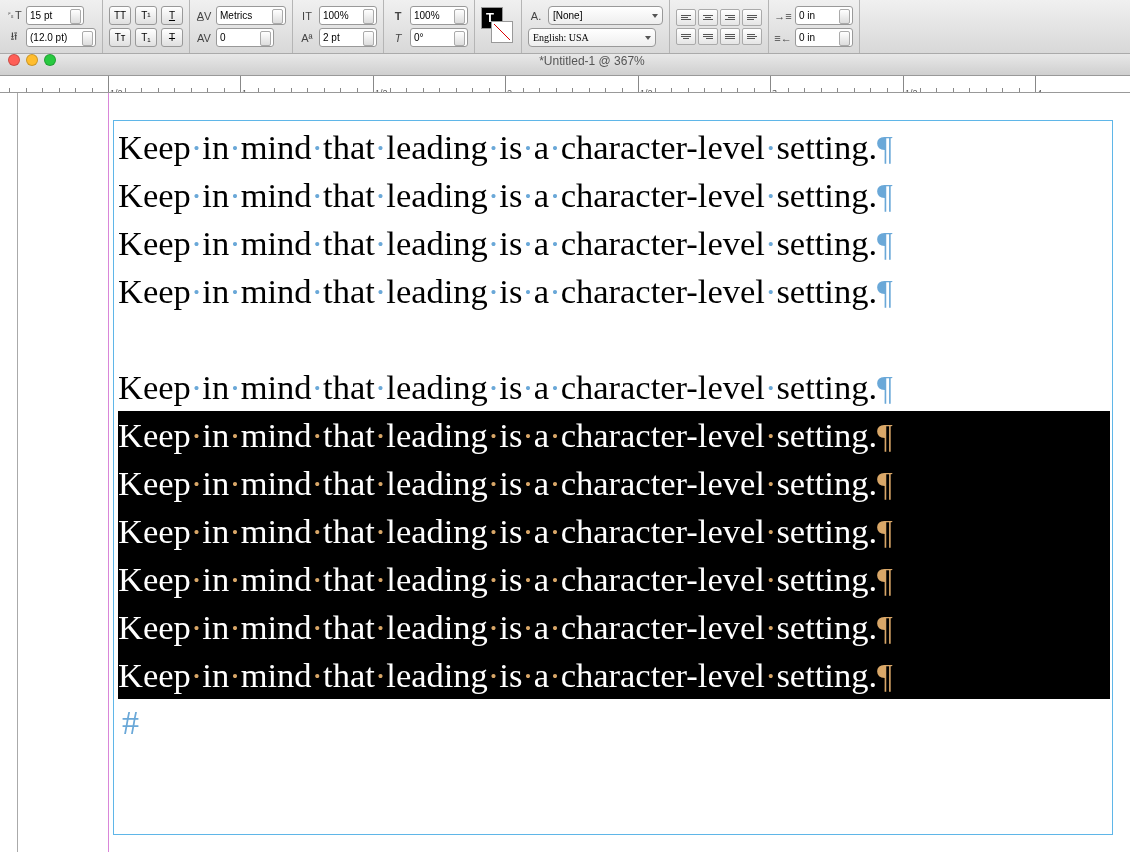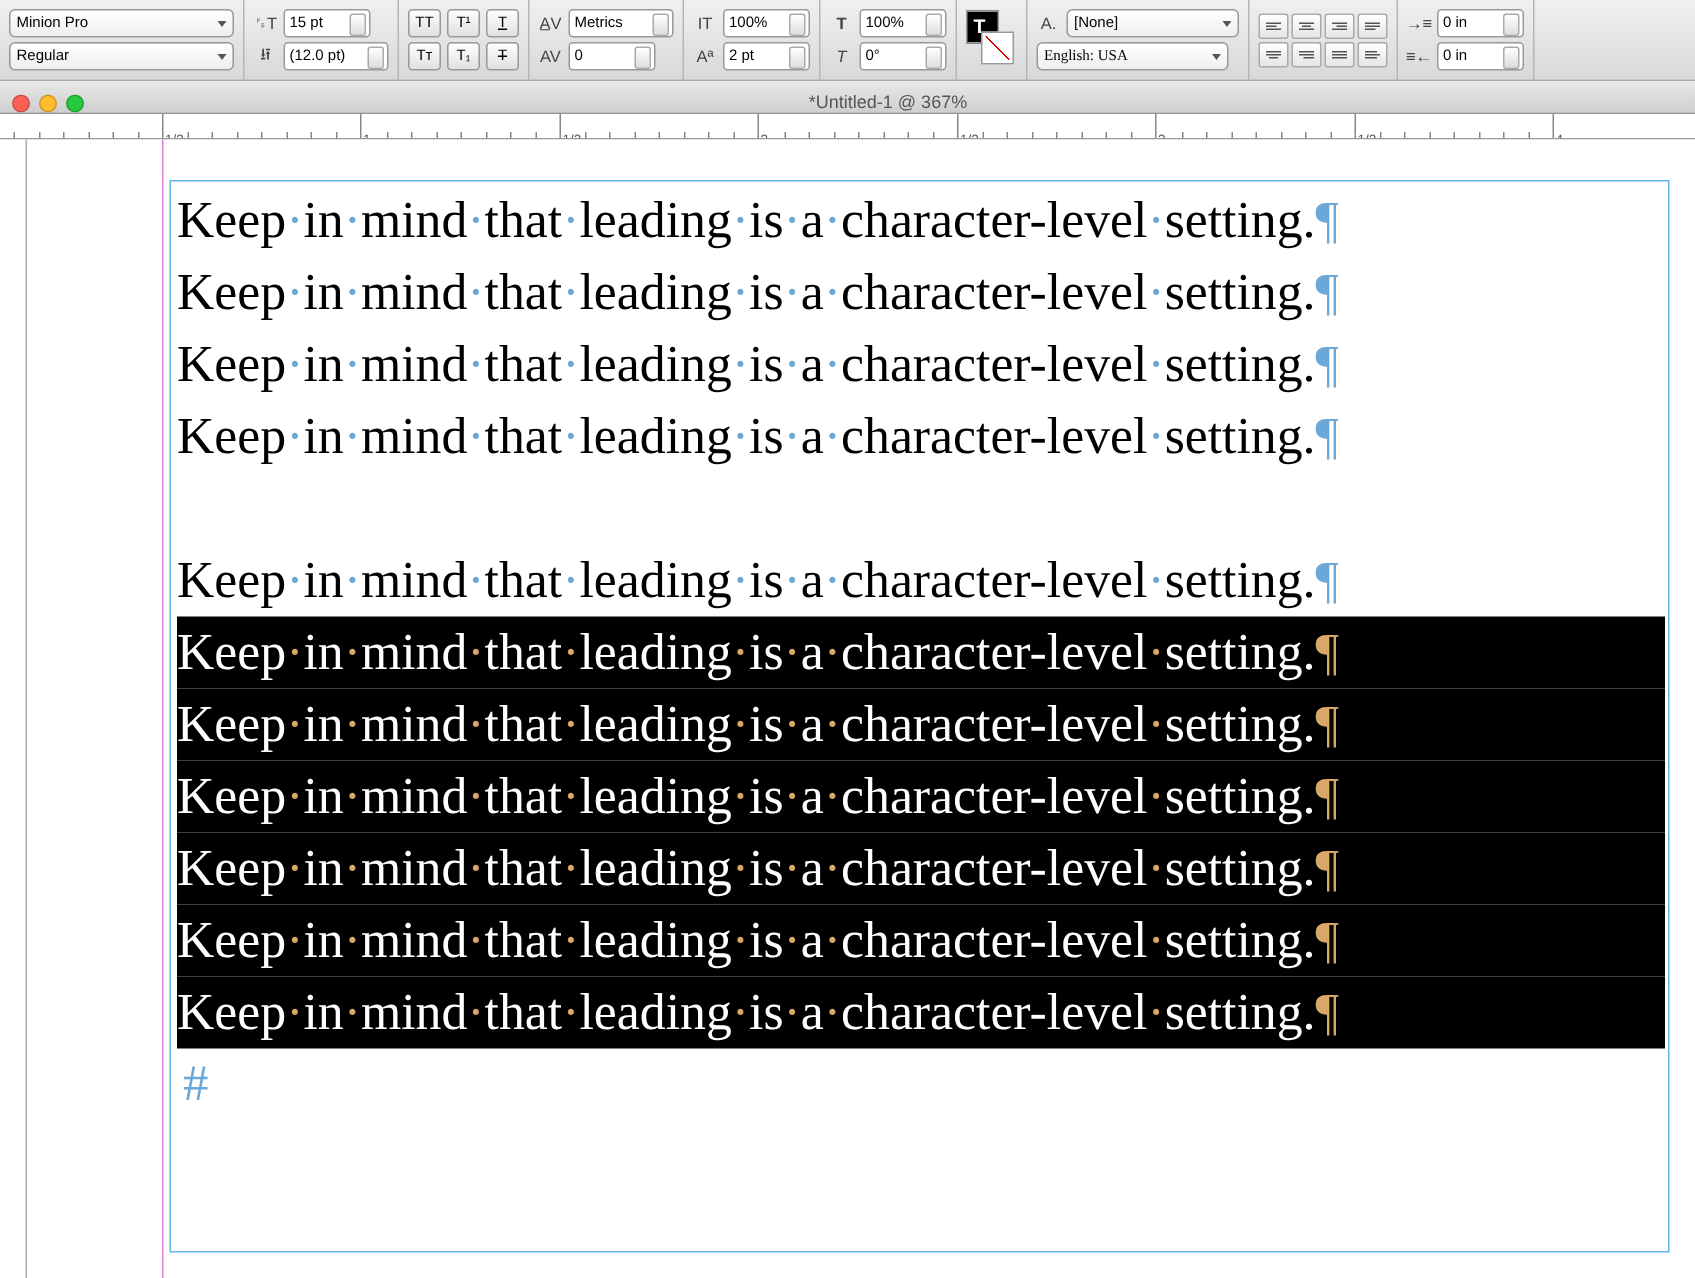--- a/index.html
+++ b/index.html
@@ -115,21 +115,21 @@
   display:flex; align-items:center; justify-content:center;
 }
 .align-lines { display:flex; flex-direction:column; gap:1px; align-items:flex-start;}
 .align-lines span { height:1px; background:#555; display:block;}
 
 .titlebar {
   height: 22px;
   background: linear-gradient(#e8e8e8,#cfcfcf);
   border-bottom: 1px solid #999;
   display: flex;
-  align-items: flex-end;
+  align-items: flex-start;
   padding: 0 8px;
   gap: 6px;
 }
 .traffic { display:flex; gap:6px;}
 .tl { width:12px; height:12px; border-radius:50%; border:1px solid rgba(0,0,0,0.2);}
 .tl.red{background:#ff5f57;} .tl.yel{background:#ffbd2e;} .tl.grn{background:#28c940;}
 .title-text { margin:0 auto; font-size:12px; color:#555;}
 
 .ruler {
   height: 17px;
@@ -187,28 +187,20 @@
 .sel .para .dot { color:#d9a768; }
 .sel .para .pil { color:#d9a768; }
 .gap { height: 48px; }
 .endmark { color:#6aa8d8; font-size:34px; padding-left:4px; line-height:48px;}
 </style>
 </head>
 <body>
 
 <div class="toolbar">
 
-  <div class="tb-section">
-    <div class="dropdown dd-font">
-      <span>Minion Pro</span>
-    </div>
-    <div class="dropdown dd-style">
-      <span>Regular</span>
-    </div>
-  </div>
 
   <div class="tb-section">
     <div class="tb-row">
       <span class="ico">␜T</span>
       <div class="spinner">
         <span>15 pt</span>
       </div>
     </div>
     <div class="tb-row">
       <span class="ico">⭿</span>

